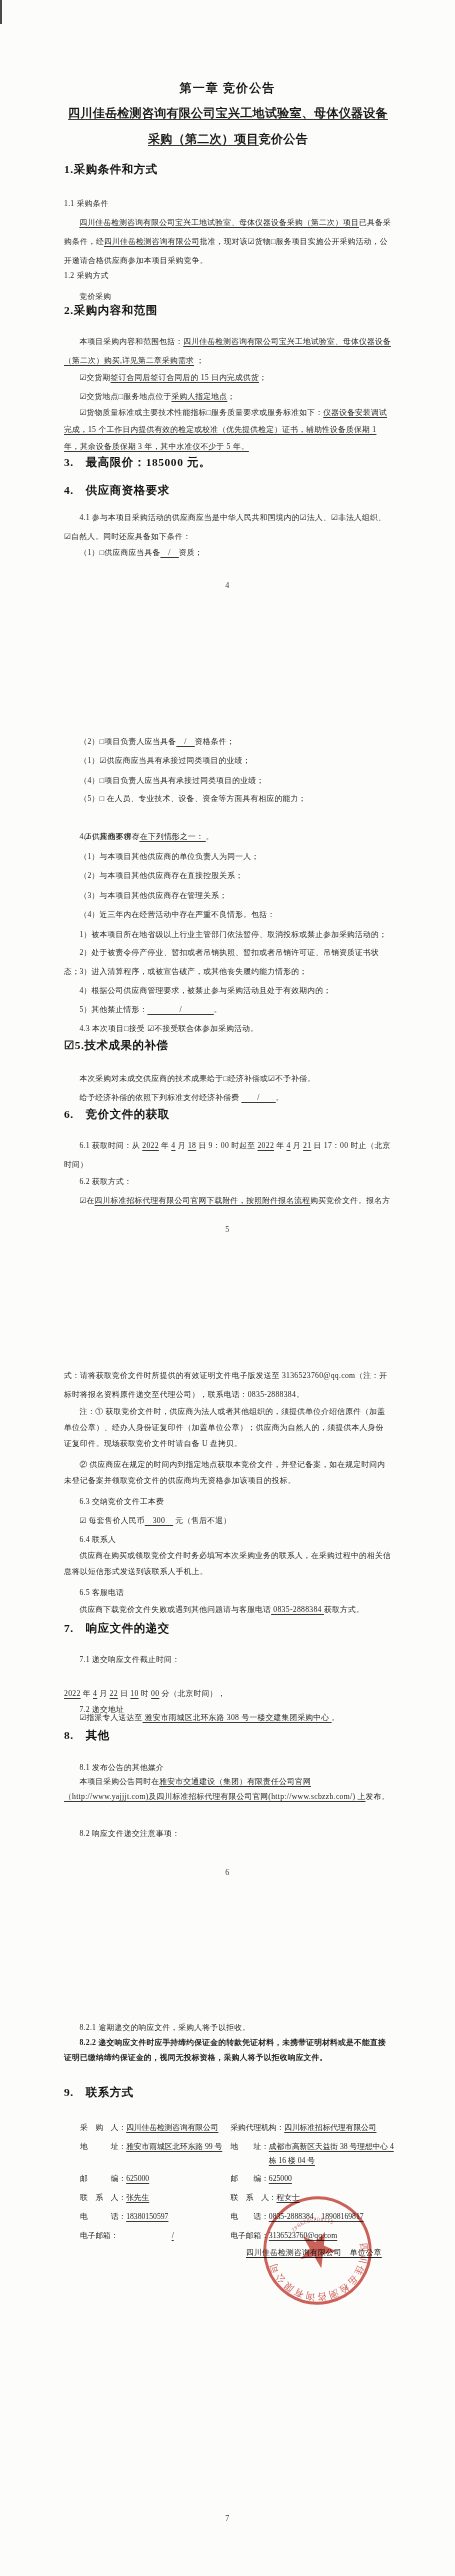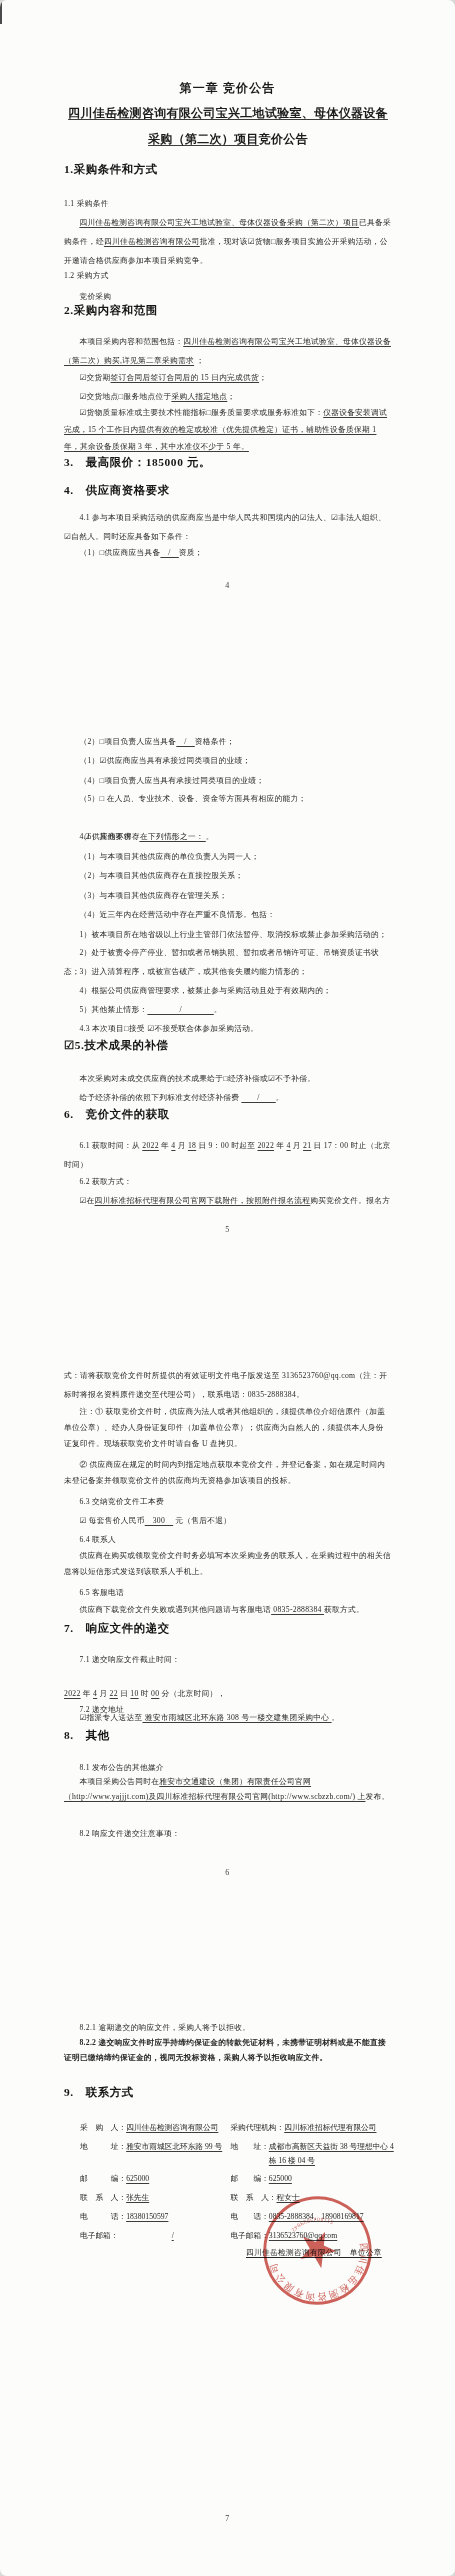--- a/index.html
+++ b/index.html
@@ -1,18 +1,18 @@
 <!DOCTYPE html>
 <html style="font-size:9px"><head>
 <meta charset="utf-8">
 <style>
   html,body{margin:0;padding:0;}
   body{background:#d9d9d9;}
   .doc{position:relative;width:455px;height:2576px;margin:0 auto;background:#fcfcfb;
-       font-family:"Liberation Serif","DejaVu Serif",serif;color:#272727;overflow:hidden;border-radius:7px;}
+       font-family:"Liberation Serif","DejaVu Serif",serif;color:#272727;overflow:hidden;}
   .scan-edge{position:absolute;left:0;top:0;width:1.7px;height:24px;background:#4a4a4a;}
   .blk{position:absolute;left:64px;width:327px;font-size:7.7px;line-height:19px;letter-spacing:0.3px;}
   .u{text-decoration:underline;text-decoration-thickness:0.6px;text-underline-offset:2.3px;text-decoration-color:#3c3c3c;}
   .bd{font-weight:700;}
   .b-chapter{left:0;width:100%;text-align:center;font-size:12px;font-weight:700;letter-spacing:1.1px;color:#1c1c1c;}
   .b-title{left:64px;width:328px;text-align:center;font-size:12px;font-weight:700;line-height:26px;color:#1c1c1c;}
   .b-h1{font-size:11.4px;font-weight:700;letter-spacing:0.6px;color:#161616;line-height:15px;}
   .b-pagenum{left:0;width:100%;text-align:center;font-size:8px;color:#3f3f3f;}
   .contact{position:absolute;left:80px;top:2121px;width:314px;font-size:7.7px;}
   .crow{display:grid;grid-template-columns:147px 1fr;column-gap:3.4px;margin-bottom:5.1px;}

